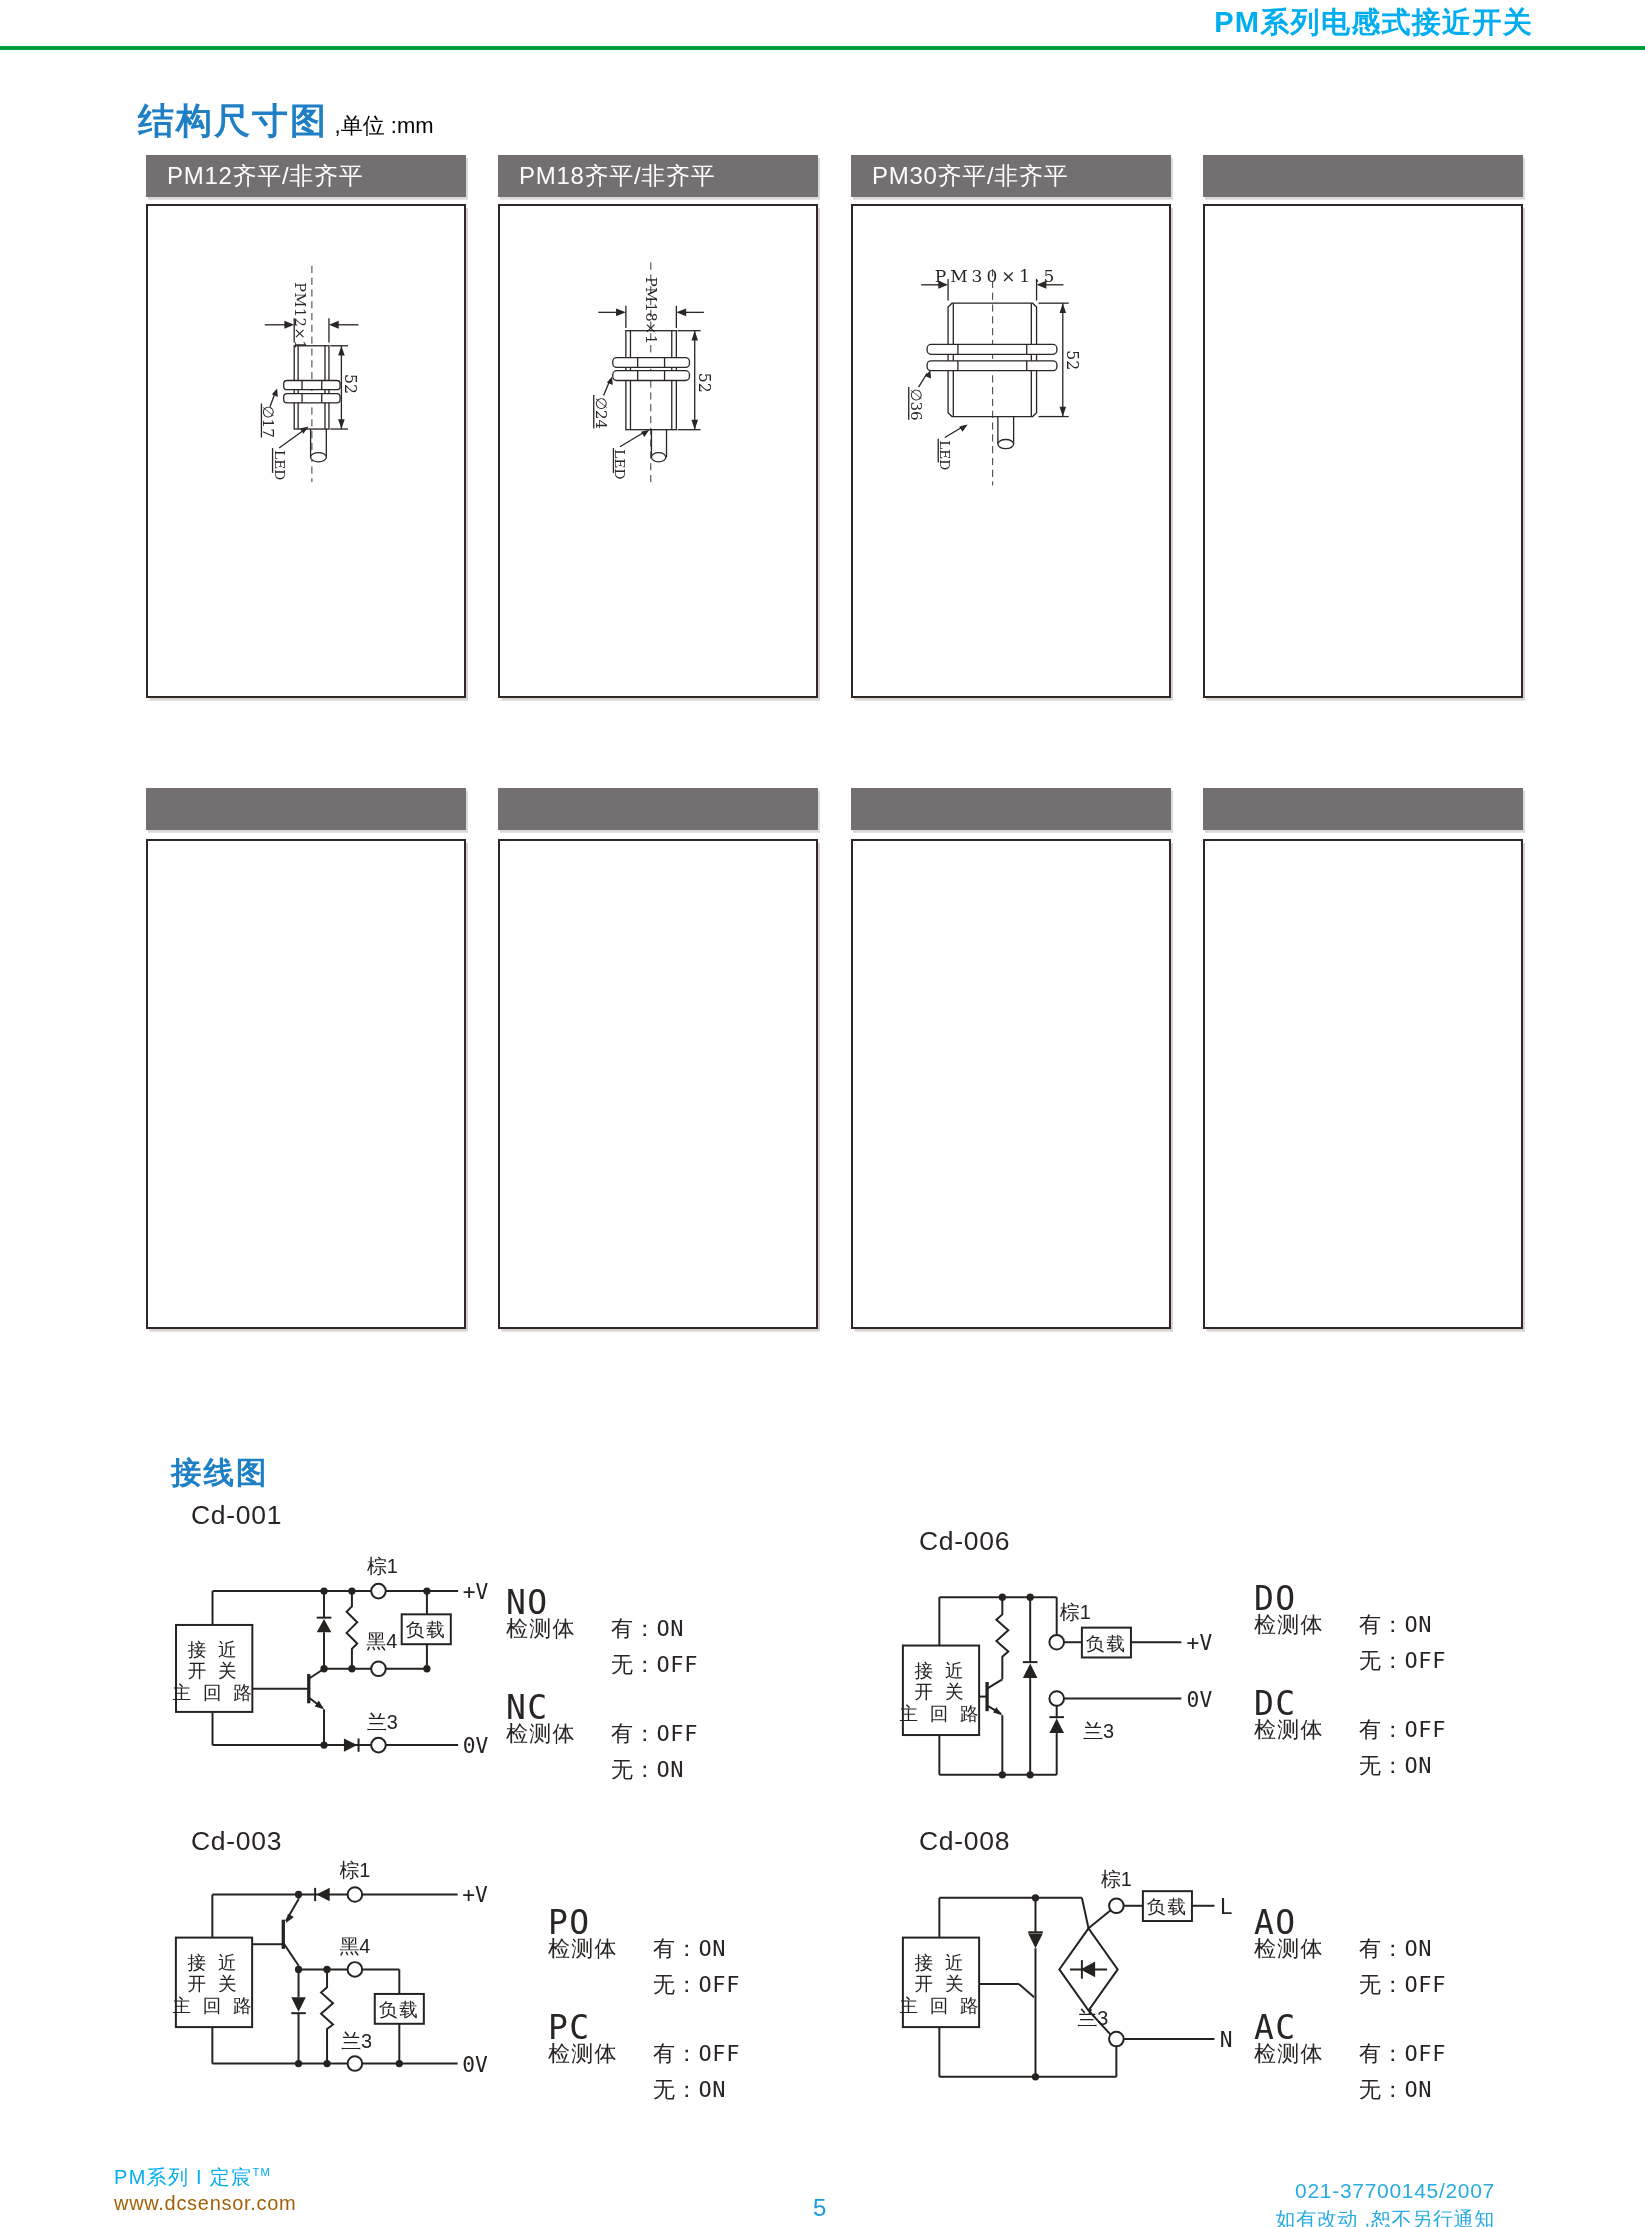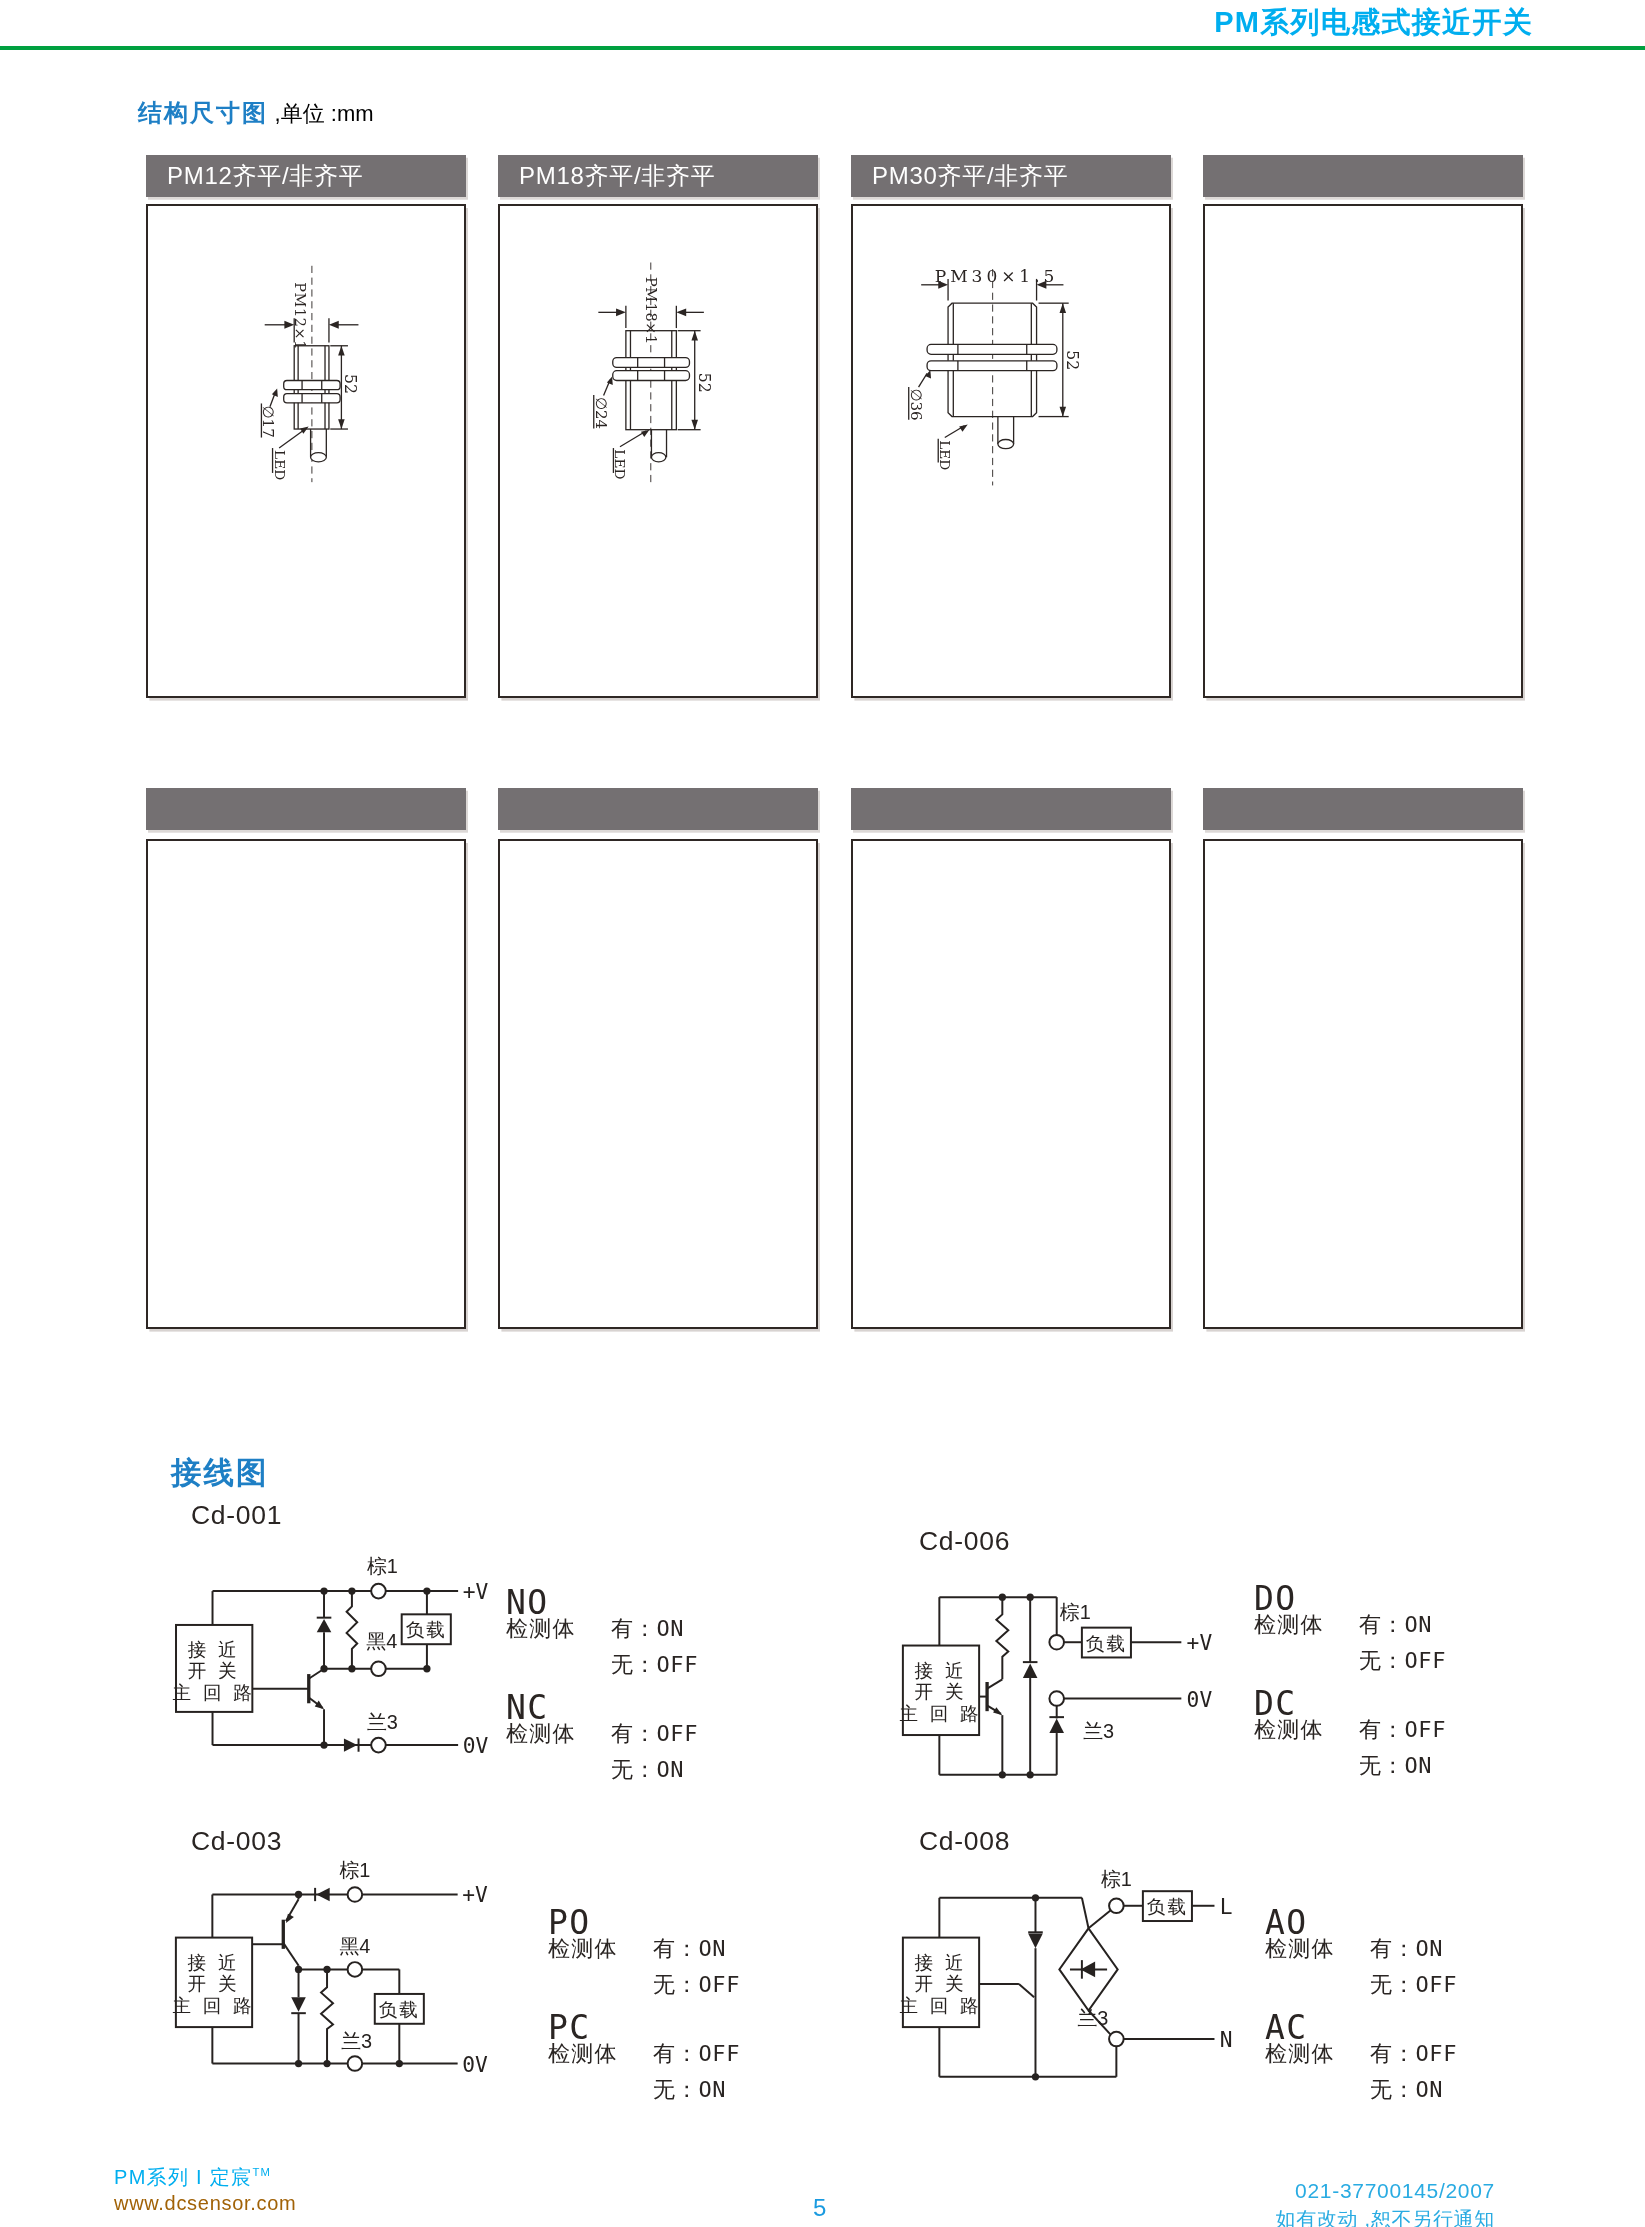--- a/index.html
+++ b/index.html
@@ -4,21 +4,21 @@
 <style>
   html,body{margin:0;padding:0;background:#e8e8e8;}
   .page{position:relative;width:1646px;height:2227px;background:#ffffff;overflow:hidden;
         font-family:"Liberation Sans",sans-serif;color:#2a2523;}
   
   .top-title{position:absolute;top:2.7px;right:113px;font-size:29px;font-weight:600;
              color:#00AEEF;letter-spacing:1.3px;}
   .green-rule{position:absolute;left:0;top:46px;width:1646px;height:4px;background:#00A040;}
   
   .dim-title-row{position:absolute;left:138px;top:97px;display:flex;align-items:baseline;}
-  .dim-title{font-size:24px;font-weight:bold;color:#1E7FC5;letter-spacing:2px;text-align:right;}
+  .dim-title{font-size:36px;font-weight:bold;color:#1E7FC5;letter-spacing:2px;text-align:right;}
   .dim-unit{font-size:22px;color:#000000;margin-left:6.6px;}
   .wiring-title{position:absolute;left:171px;top:1453px;font-size:30.5px;font-weight:bold;
                 color:#1E7FC5;letter-spacing:2px;}
   
   .col-bar{position:absolute;width:320px;height:42px;background:#747072;
            box-shadow:2px 2.7px 0 #dcd8d6;display:flex;align-items:center;}
   .col-bar span{color:#ffffff;font-size:24px;padding-left:21px;letter-spacing:0.7px;}
   .dbox{position:absolute;width:320px;height:494px;background:#ffffff;
         border:2px solid #2e2724;box-sizing:border-box;box-shadow:2.7px 3.3px 0 -0.7px #d8d3d1;}
   .dbox svg{position:absolute;left:0;top:0;width:100%;height:100%;}
@@ -477,21 +477,21 @@
       <text x="87" y="167" text-anchor="middle" class="boxlbl">接 近</text>
       <text x="87" y="199" text-anchor="middle" class="boxlbl">开 关</text>
       <text x="87" y="232" text-anchor="middle" class="boxlbl">主 回 路</text>
       <text x="429" y="83" text-anchor="middle" class="loadlbl">负载</text>
       <text x="352" y="42" text-anchor="middle" class="wirelbl">棕1</text>
       <text x="340" y="252" text-anchor="end" class="wirelbl">兰3</text>
       <text x="508" y="84" class="term">L</text>
       <text x="508" y="285" class="term">N</text>
     </g>
   </svg>
-  <div class="annot" style="left:1254px;top:1903px;margin-left:11px;">
+  <div class="annot" style="left:1254px;top:1903px;">
     <div class="mode-block">
       <div class="mode-name">AO</div>
       <div class="mode-row">
           <span class="subj">检测体</span>
           <span class="val">有：ON</span>
         </div>
       <div class="mode-row">
           <span class="subj"></span>
           <span class="val">无：OFF</span>
         </div>

